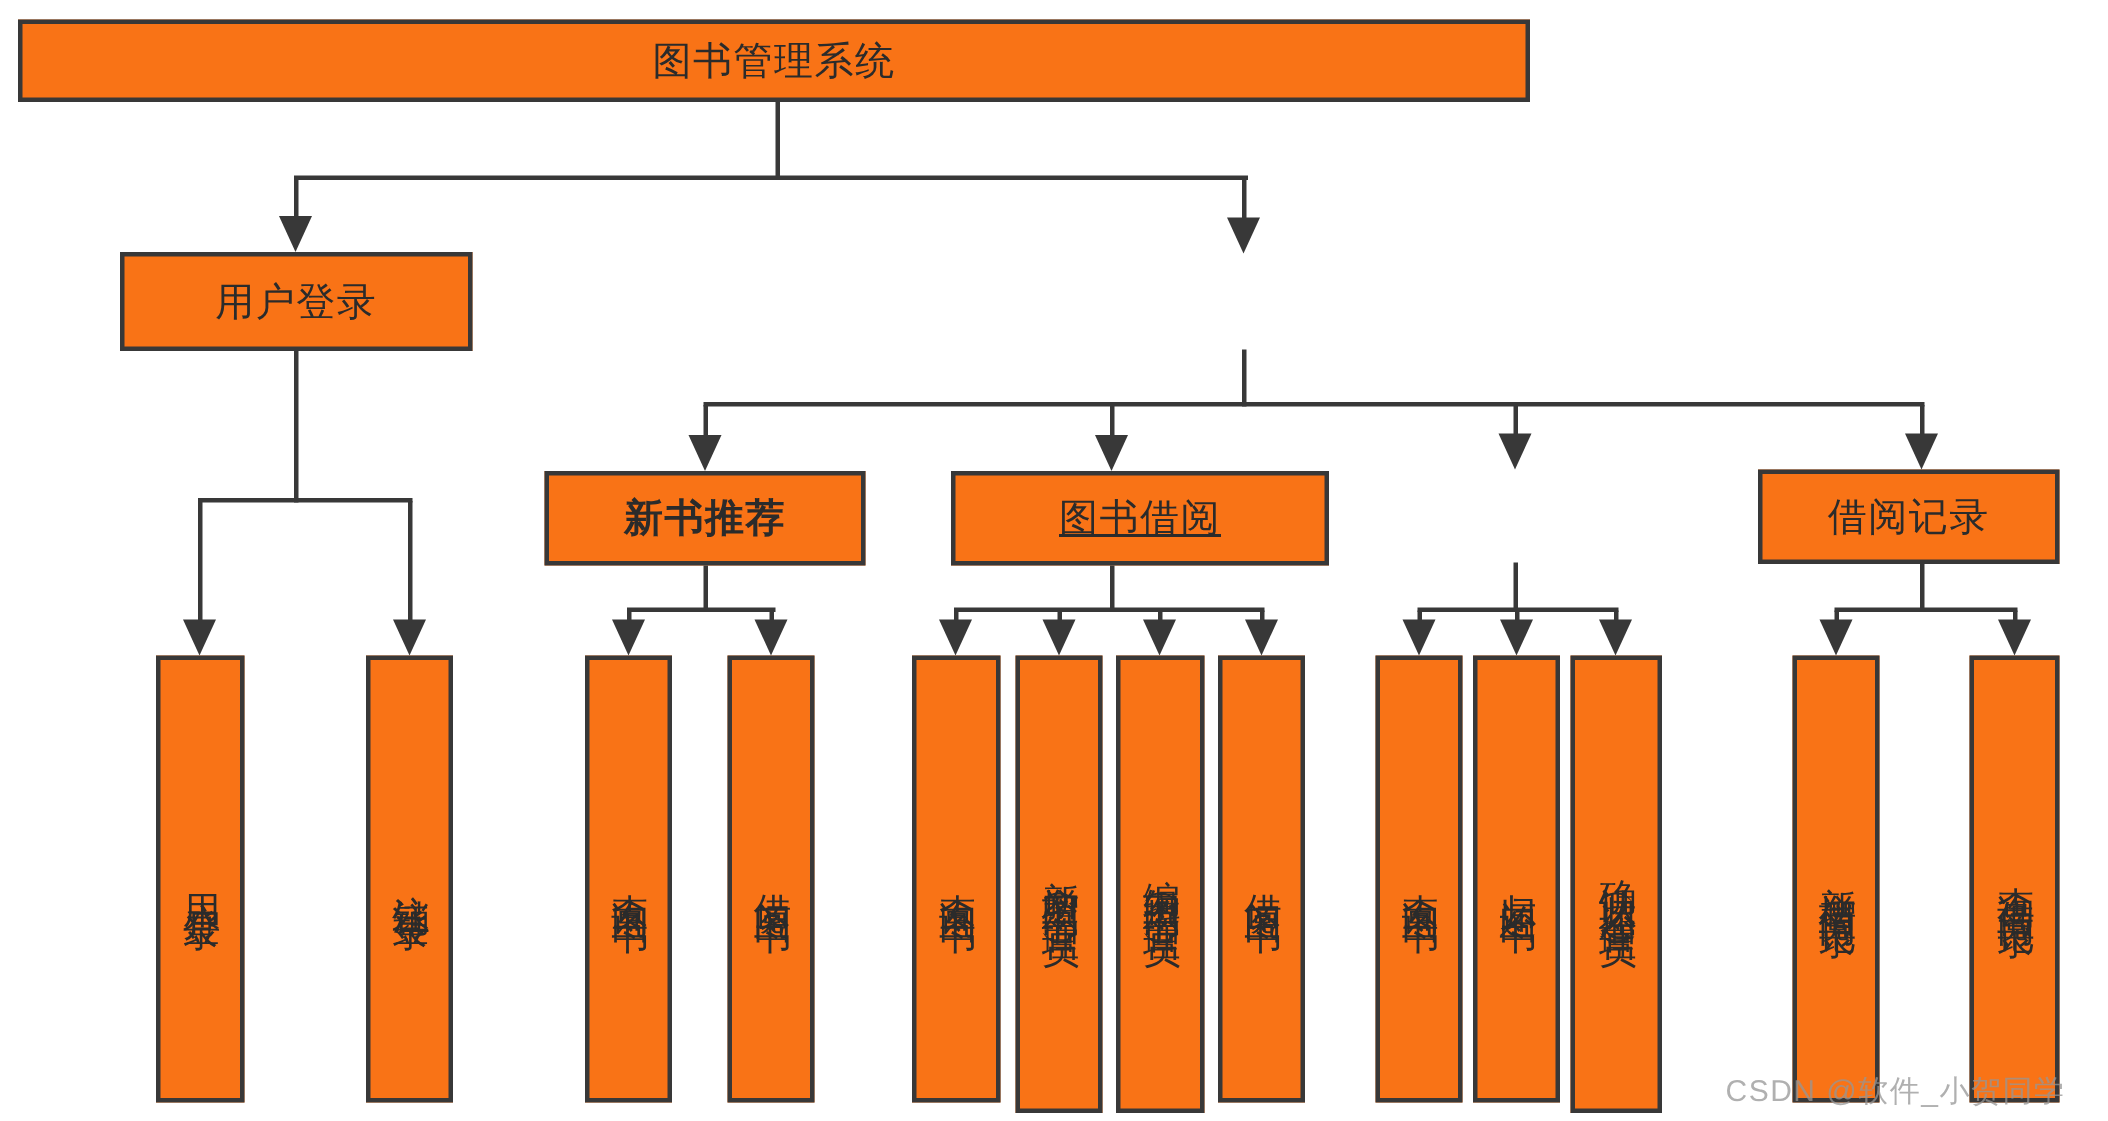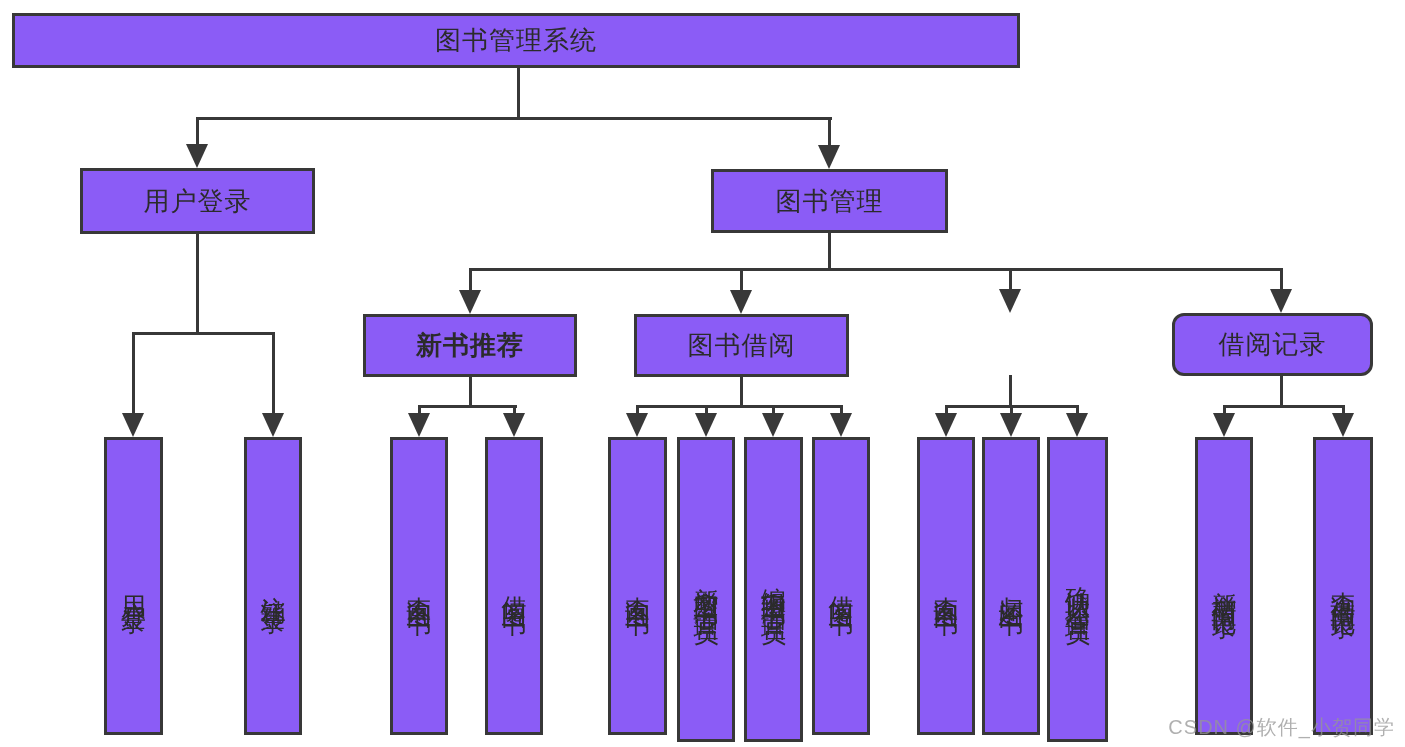--- a/index.html
+++ b/index.html
@@ -12,21 +12,21 @@
     width:1405px;height:747px;
     background:#ffffff;
     font-family:"Liberation Sans","DejaVu Sans",sans-serif;
     color:var(--text);
     overflow:hidden;
   }
   .node{
     position:absolute;
     box-sizing:border-box;
     border:3px solid var(--line);
-    background:#8b5cf6;
+    background:#f97316;
     display:flex;
     align-items:center;
     justify-content:center;
     font-size:26px;
     letter-spacing:1px;
     text-align:left;
   }
   .node.vert{
     writing-mode:vertical-rl;
     text-orientation:mixed;
@@ -37,45 +37,44 @@
   .vline{position:absolute;width:3px;background:var(--line);}
   .hline{position:absolute;height:3px;background:var(--line);}
   .arr{
     position:absolute;width:0;height:0;
     border-left:11px solid transparent;
     border-right:11px solid transparent;
     border-top:24px solid var(--line);
   }
   .watermark{
     position:absolute;
-    top:714px;right:10px;
+    top:714px;right:28px;
     font-size:20px;
     color:rgba(150,150,150,0.75);
     letter-spacing:1px;
     white-space:nowrap;
     z-index:5;
   }
 </style>
 </head>
 <body>
 
 <div class="canvas">
 
   <div class="node" style="left:12px;top:13px;width:1008px;height:55px;">图书管理系统</div>
 
   <div class="node" style="left:80px;top:168px;width:235px;height:66px;">用户登录</div>
 
-  <div class="node" style="left:711px;top:169px;width:237px;height:64px;">图书管理</div>
 
   <div class="node" style="left:363px;top:314px;width:214px;height:63px;font-weight:bold;">新书推荐</div>
 
-  <div class="node" style="left:634px;top:314px;width:215px;height:63px;">图书借阅</div>
+  <div class="node" style="left:634px;top:314px;width:252px;height:63px;text-decoration:underline;">图书借阅</div>
 
 
-  <div class="node" style="left:1172px;top:313px;width:201px;height:63px;border-radius:12px;">借阅记录</div>
+  <div class="node" style="left:1172px;top:313px;width:201px;height:63px;">借阅记录</div>
 
   <div class="node vert" style="left:104px;top:437px;width:59px;height:298px;">用户登录</div>
 
   <div class="node vert" style="left:244px;top:437px;width:58px;height:298px;">注销登录</div>
 
   <div class="node vert" style="left:390px;top:437px;width:58px;height:298px;">查询图书</div>
 
   <div class="node vert" style="left:485px;top:437px;width:58px;height:298px;">借阅图书</div>
 
   <div class="node vert" style="left:608px;top:437px;width:59px;height:298px;">查询图书</div>

